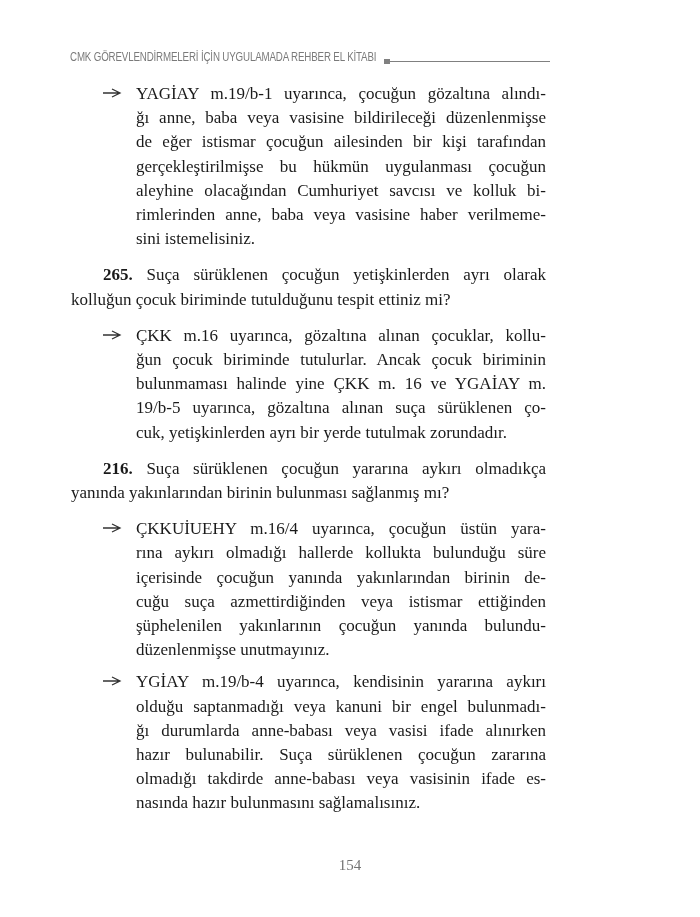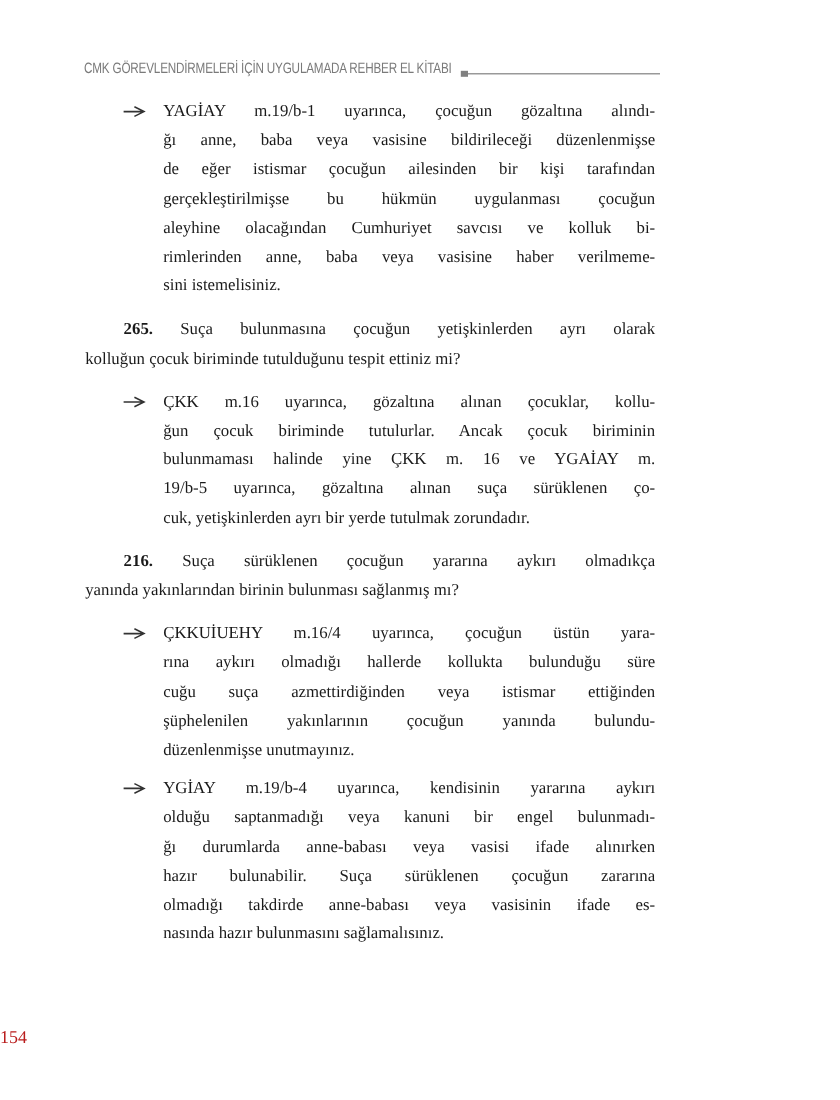--- a/index.html
+++ b/index.html
@@ -48,21 +48,21 @@
     .header-line {
       flex: 1;
       height: 1px;
       background: #808080;
     }
     .content {
       position: absolute;
       left: 71px;
       top: 82px;
       width: 475px;
-      font-size: 14px;
+      font-size: 17px;
       line-height: 24.2px;
     }
     .bullet {
       position: relative;
       padding-left: 65px;
       text-align: justify;
       margin-left: 0;
     }
     .bullet .arrow {
       position: absolute;
@@ -91,23 +91,23 @@
       padding-left: 32px;
     }
     .gap {
       height: 8px;
     }
     .page-number {
       position: absolute;
       left: 0;
       width: 700px;
       top: 857px;
-      text-align: left;
+      text-align: center;
       font-size: 15px;
-      color: #b91c1c;
+      color: #737373;
     }
     .arrow svg { display: block; margin-top: 6px; }
   </style>
 </head>
 <body>
 
 <div class="header">
   <span class="header-title">CMK GÖREVLENDİRMELERİ İÇİN UYGULAMADA REHBER EL KİTABI</span>
   <div class="header-rule">
     <div class="header-square"></div>
@@ -126,21 +126,21 @@
     <span class="line">YAGİAY m.19/b-1 uyarınca, çocuğun gözaltına alındı-</span>
     <span class="line">ğı anne, baba veya vasisine bildirileceği düzenlenmişse</span>
     <span class="line">de eğer istismar çocuğun ailesinden bir kişi tarafından</span>
     <span class="line">gerçekleştirilmişse bu hükmün uygulanması çocuğun</span>
     <span class="line">aleyhine olacağından Cumhuriyet savcısı ve kolluk bi-</span>
     <span class="line">rimlerinden anne, baba veya vasisine haber verilmeme-</span>
     <span class="line last">sini istemelisiniz.</span>
   </div>
 
   <div class="question">
-    <span class="line first"><b class="qnum">265.</b> <span>Suça bulunmasına çocuğun yetişkinlerden ayrı olarak</span></span>
+    <span class="line first"><b class="qnum">265.</b> <span>Suça sürüklenen çocuğun yetişkinlerden ayrı olarak</span></span>
     <span class="line last">kolluğun çocuk biriminde tutulduğunu tespit ettiniz mi?</span>
   </div>
 
   <div class="bullet">
     <span class="arrow">
       <svg width="20" height="10" viewBox="0 0 20 10">
           <path d="M1 5 H17 M10 1 L18 5 L10 9" stroke="#333" stroke-width="1.3" fill="none"></path>
         </svg>
     </span>
     <span class="line">ÇKK m.16 uyarınca, gözaltına alınan çocuklar, kollu-</span>
@@ -156,20 +156,21 @@
   </div>
 
   <div class="bullet">
     <span class="arrow">
       <svg width="20" height="10" viewBox="0 0 20 10">
           <path d="M1 5 H17 M10 1 L18 5 L10 9" stroke="#333" stroke-width="1.3" fill="none"></path>
         </svg>
     </span>
     <span class="line">ÇKKUİUEHY m.16/4 uyarınca, çocuğun üstün yara-</span>
     <span class="line">rına aykırı olmadığı hallerde kollukta bulunduğu süre</span>
+    <span class="line">içerisinde çocuğun yanında yakınlarından birinin de-</span>
     <span class="line">cuğu suça azmettirdiğinden veya istismar ettiğinden</span>
     <span class="line">şüphelenilen yakınlarının çocuğun yanında bulundu-</span>
     <span class="line last">düzenlenmişse unutmayınız.</span>
   </div>
 
   <div class="gap"></div>
 
   <div class="bullet">
     <span class="arrow">
       <svg width="20" height="10" viewBox="0 0 20 10">

